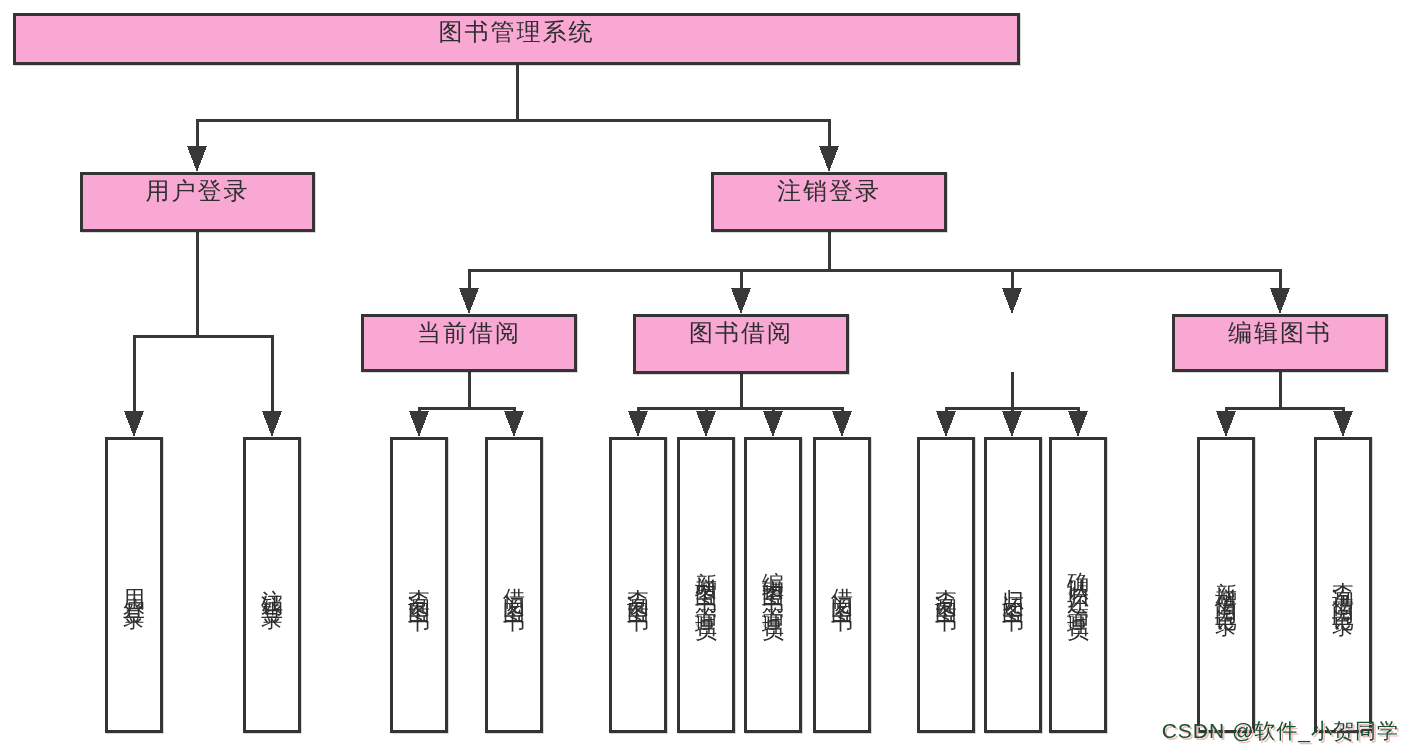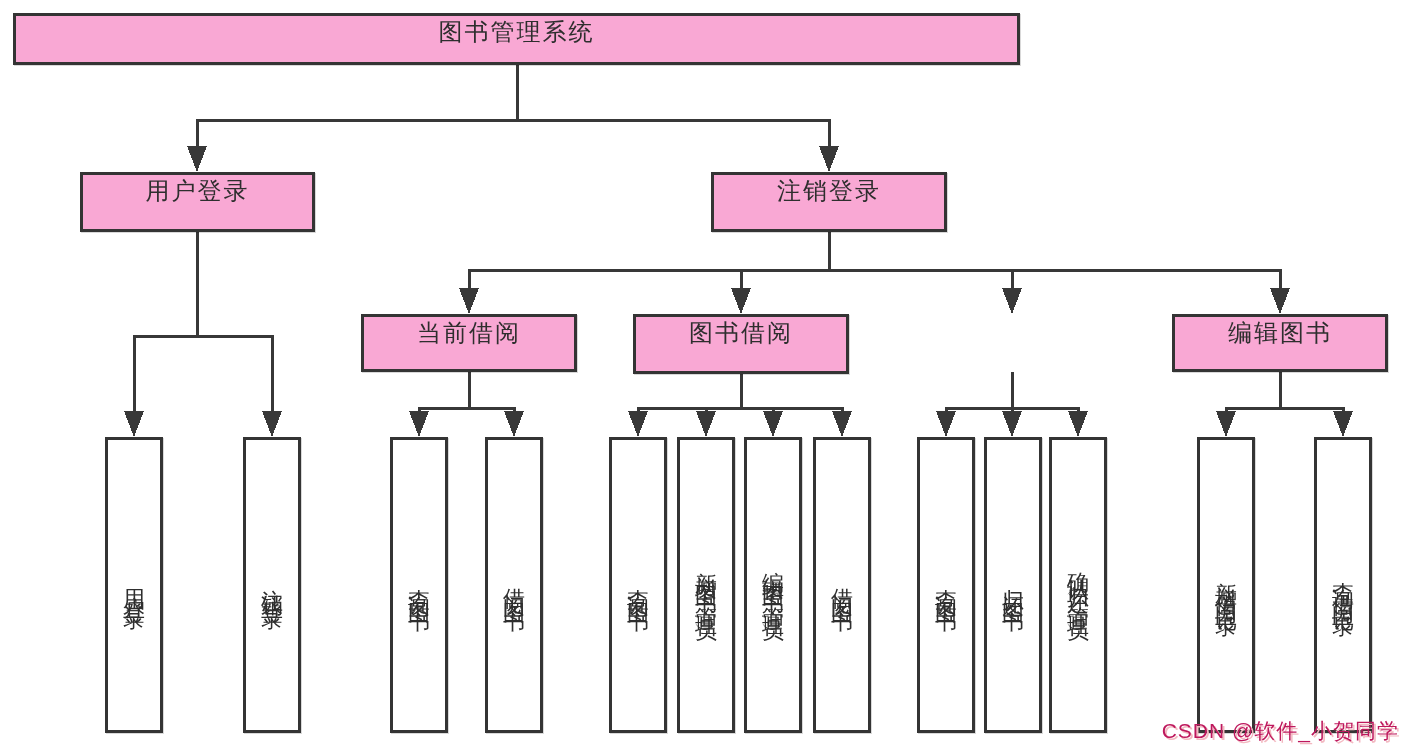--- a/index.html
+++ b/index.html
@@ -41,21 +41,21 @@
     color:#2e2e2e;
     font-size:22px;
     letter-spacing:7px;
     line-height:1;
     white-space:nowrap;
   }
   #watermark{
     position:absolute;
     right:6px;bottom:2px;
     font-size:21px;
-    color:#be185d;
+    color:#14532d;
     text-shadow:2px 2px 0 #f3b9c1;
     letter-spacing:1px;
     white-space:nowrap;
   }
 </style>
 </head>
 <body>
 
 <div id="canvas">
 

